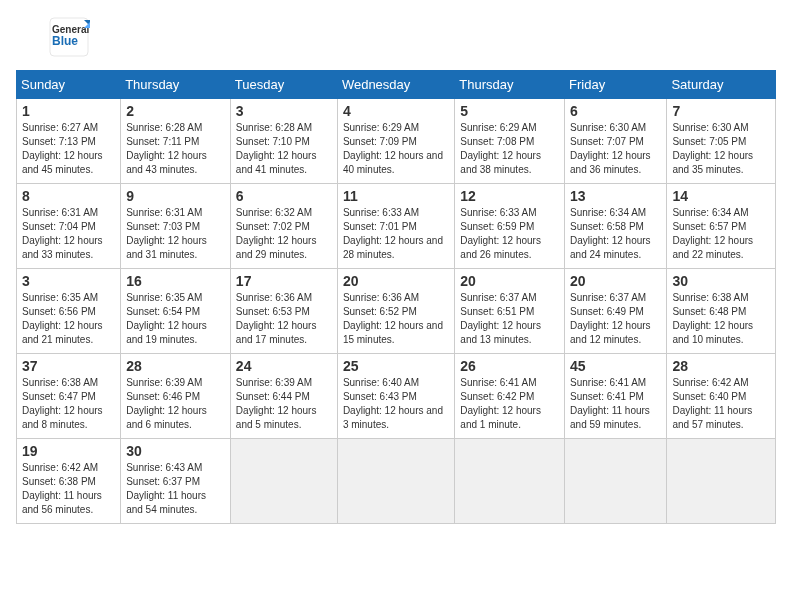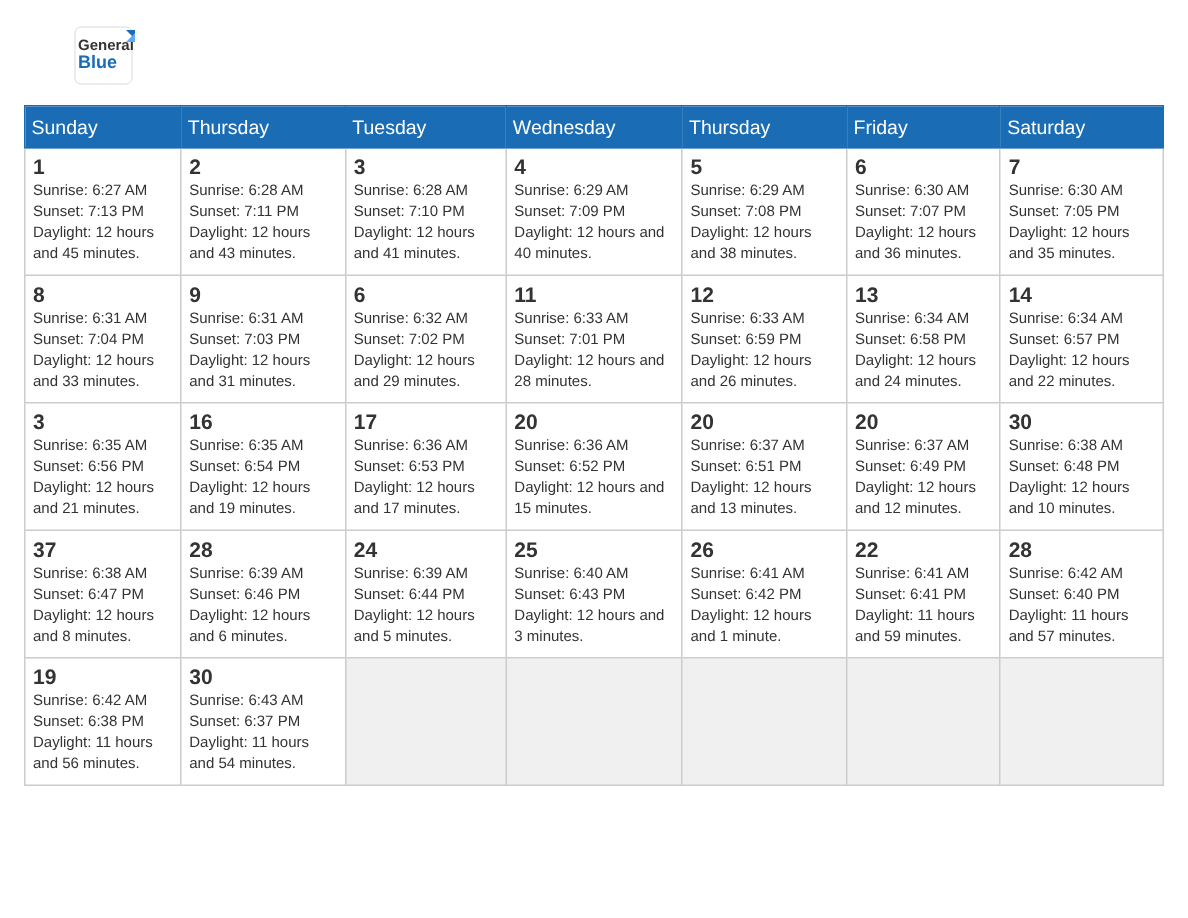--- a/index.html
+++ b/index.html
@@ -314,21 +314,21 @@
         </td>
         <td>
           <span class="day-num">26</span>
         <div class="day-info">
           Sunrise: 6:41 AM<br>
           Sunset: 6:42 PM<br>
           Daylight: 12 hours and 1 minute.
         </div>
         </td>
         <td>
-          <span class="day-num">22</span>
+          <span class="day-num">45</span>
         <div class="day-info">
           Sunrise: 6:41 AM<br>
           Sunset: 6:41 PM<br>
           Daylight: 11 hours and 59 minutes.
         </div>
         </td>
         <td>
           <span class="day-num">28</span>
         <div class="day-info">
           Sunrise: 6:42 AM<br>

